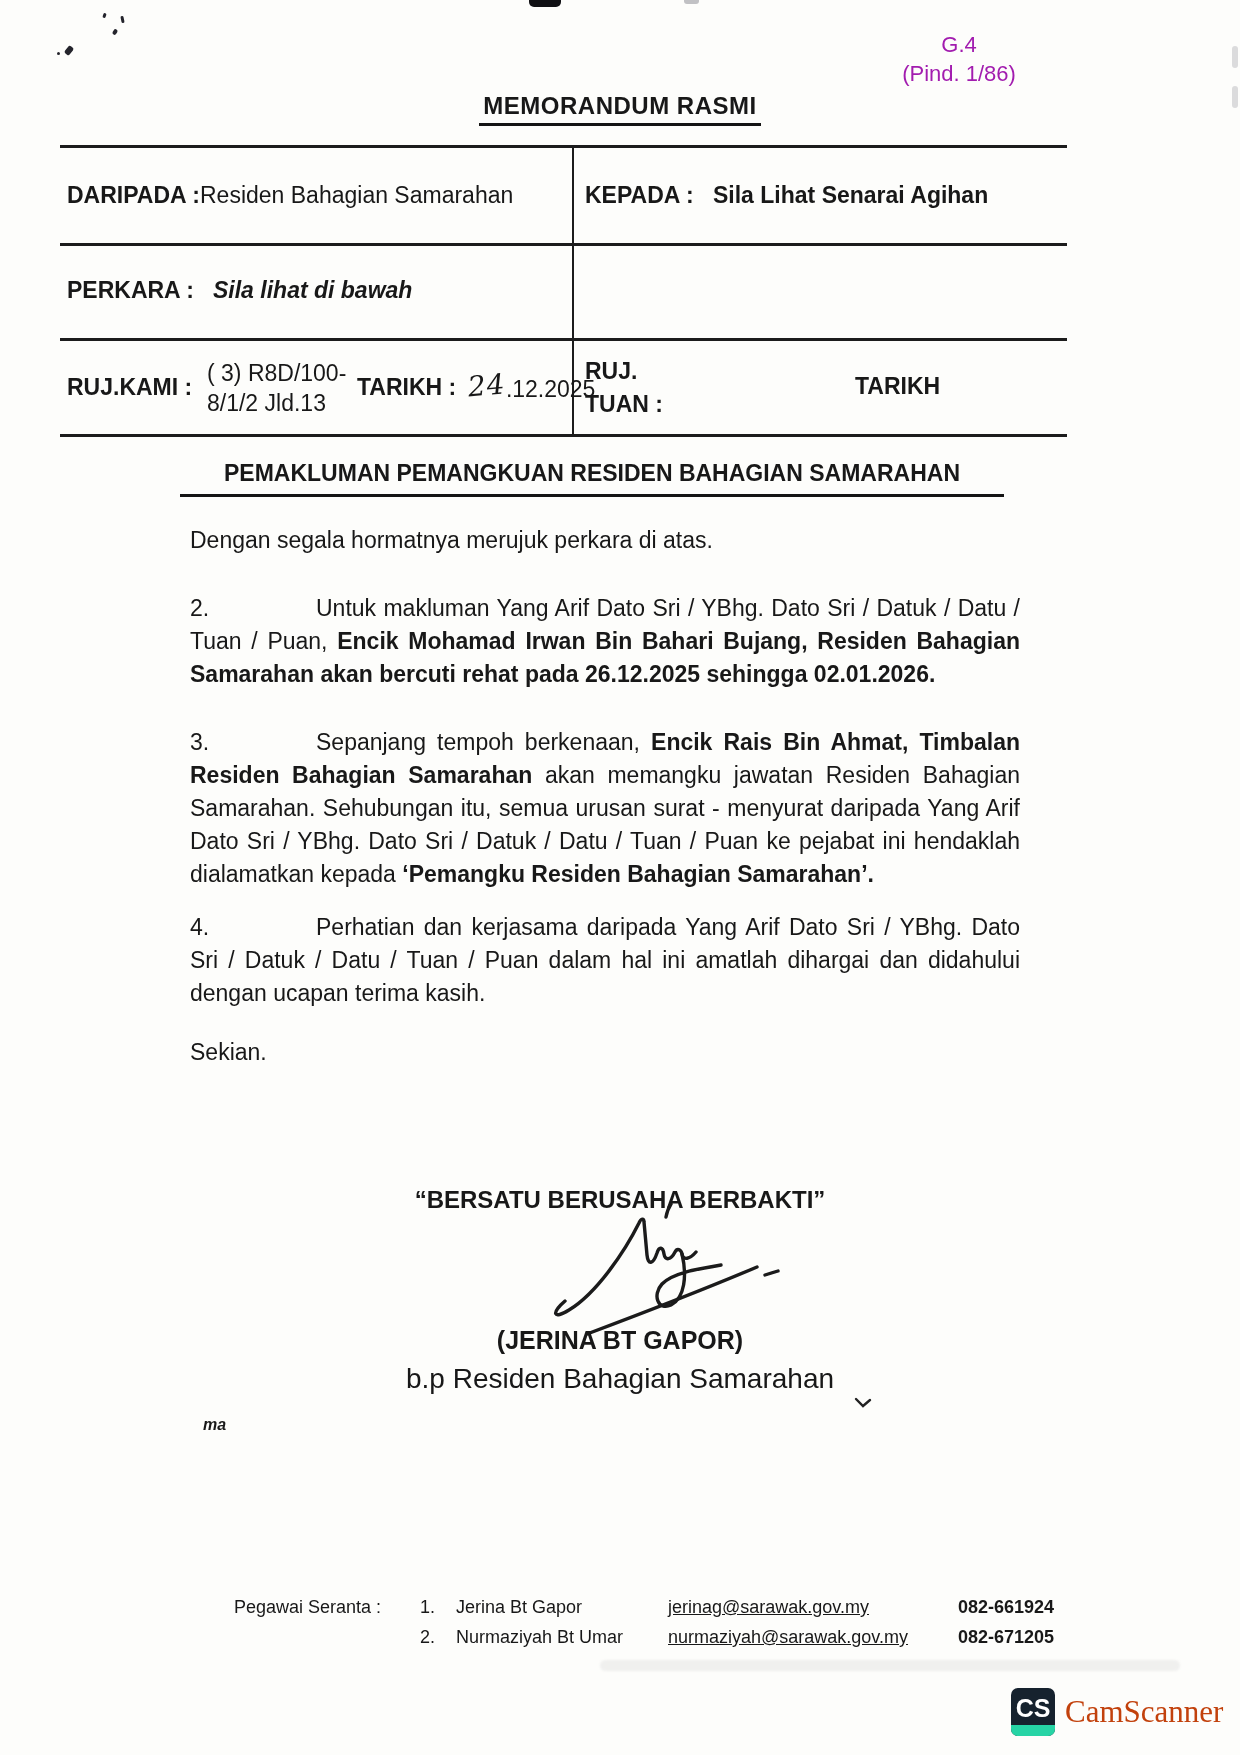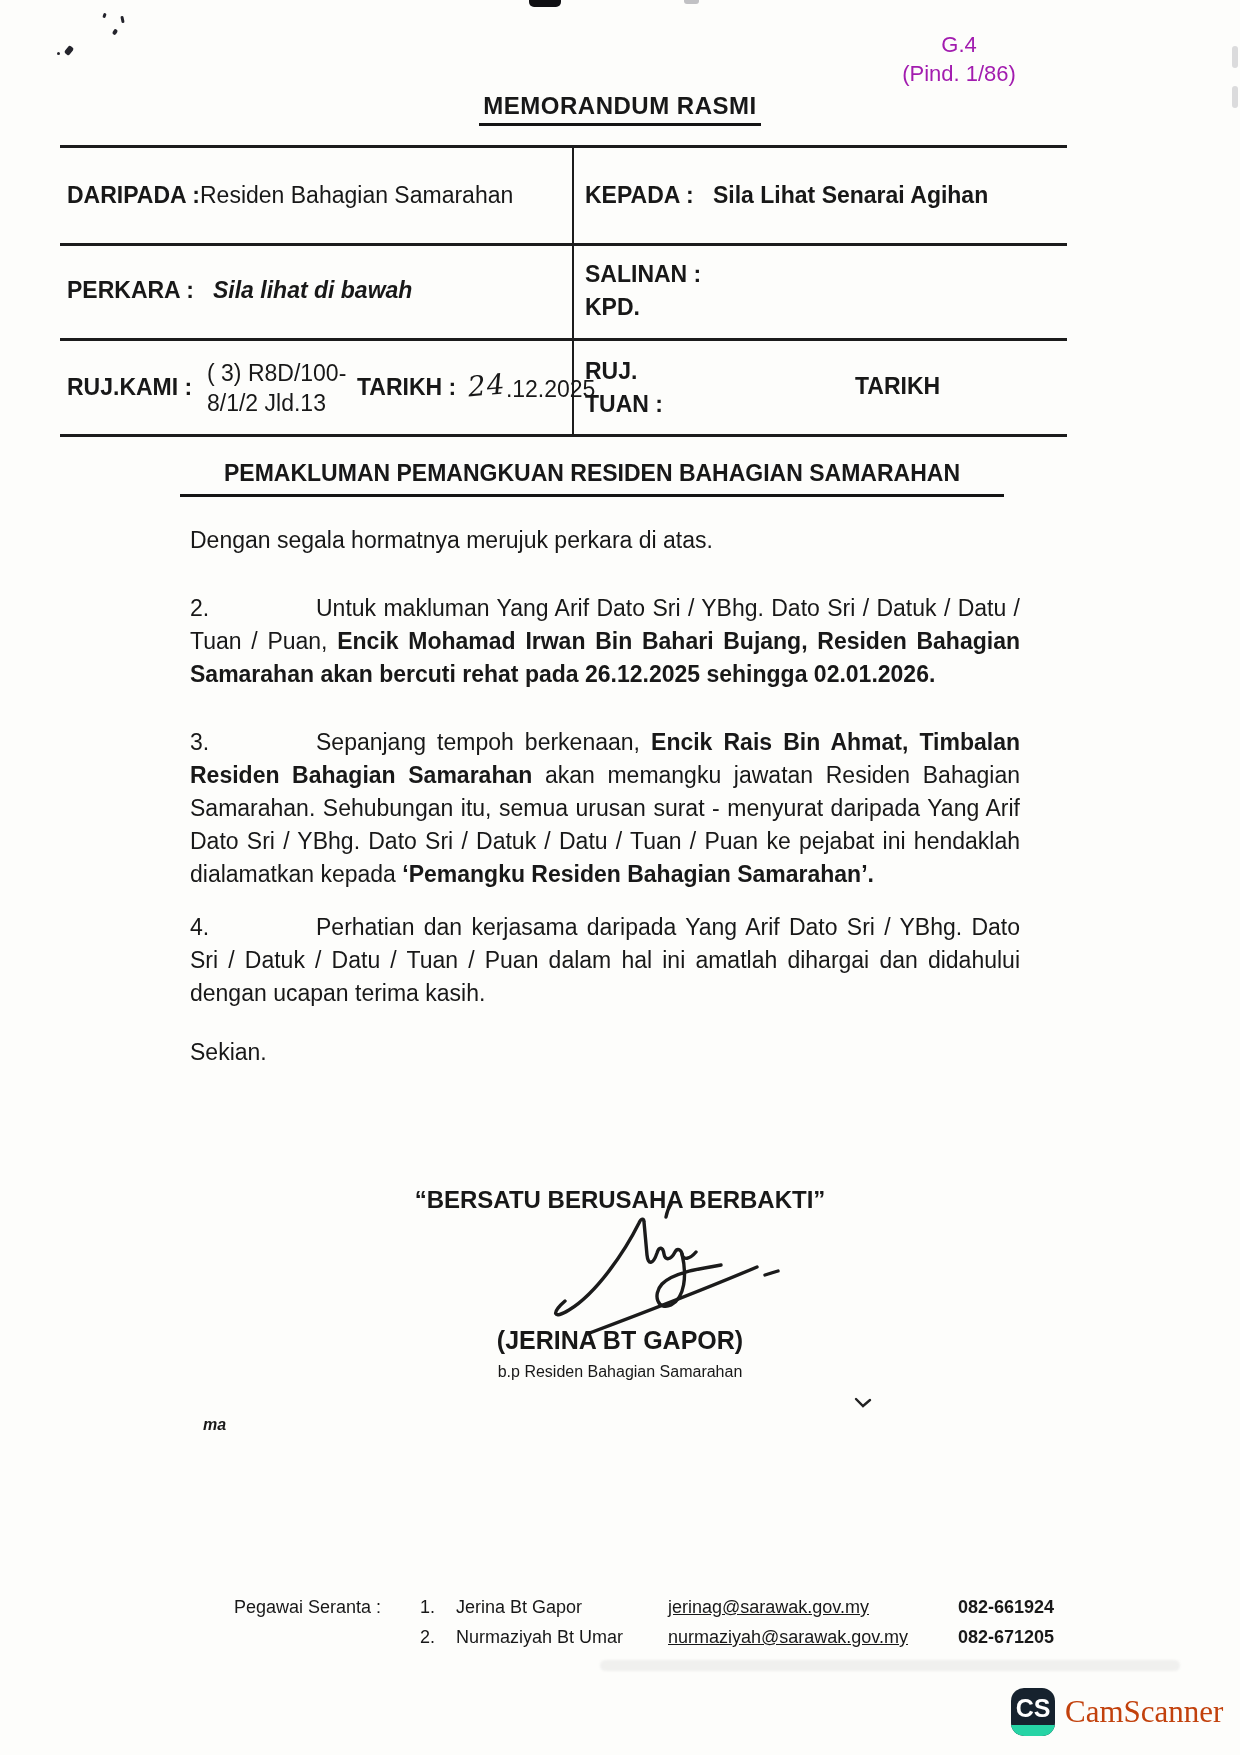--- a/index.html
+++ b/index.html
@@ -57,37 +57,37 @@
   
   .motto{position:absolute;left:0;top:1182px;width:100%;text-align:center;line-height:36px;}
   .motto .m1{font-size:24px;font-weight:700;}
   .motto .m2{font-size:24px;font-weight:700;font-style:italic;}
 
   
   .sig-svg{position:absolute;left:545px;top:1203px;}
   .sig-svg path{fill:none;stroke:#1b1b1b;stroke-width:3.4;stroke-linecap:round;}
   .sig-name{position:absolute;left:0;top:1326px;width:100%;text-align:center;
             font-size:25px;font-weight:700;}
-  .sig-role{position:absolute;left:0;top:1363px;width:100%;text-align:center;font-size:16px;}
+  .sig-role{position:absolute;left:0;top:1363px;width:100%;text-align:center;font-size:28px;}
   .ma-note{position:absolute;left:203px;top:1416px;font-size:16px;font-weight:700;font-style:italic;}
   .tick-svg{position:absolute;left:854px;top:1396px;}
   .tick-svg path{fill:none;stroke:#222;stroke-width:2.4;stroke-linecap:round;}
 
   
   .footer{position:absolute;left:0;top:1594px;width:1240px;font-size:18px;}
   .f-label{position:absolute;left:234px;top:3px;}
   .f-num{position:absolute;left:420px;}
   .f-name{position:absolute;left:456px;}
   .f-email{position:absolute;left:668px;text-decoration:underline;}
   .f-phone{position:absolute;left:958px;font-weight:700;}
   .frow1{top:3px;} .frow2{top:33px;}
 
   
   .cs-wrap{position:absolute;left:1011px;top:1688px;display:flex;align-items:center;}
-  .cs-icon{position:relative;width:44px;height:48px;border-radius:13px;overflow:hidden;}
+  .cs-icon{position:relative;width:44px;height:48px;border-radius:7px;overflow:hidden;}
   .cs-icon .cs-top{position:absolute;inset:0;}
   .cs-icon .cs-strip{position:absolute;left:0;right:0;bottom:0;height:11px;}
   .cs-icon .cs-txt{position:absolute;left:0;top:2px;width:100%;height:37px;display:flex;align-items:center;
         justify-content:center;color:#fff;font-weight:700;font-size:25px;letter-spacing:0;}
   .cs-brand{margin-left:10px;font-family:"Liberation Serif",serif;font-size:31px;color:#c2410c;}
 </style>
 </head>
 <body>
 
 <div class="page">
@@ -124,24 +124,20 @@
       <span>Residen Bahagian Samarahan</span>
     </div>
     <div class="cell c-r2l">
       <span class="lbl">PERKARA :</span>
       <span class="perkara-val">Sila lihat di bawah</span>
     </div>
 
     <div class="cell c-r1r">
       <span class="lbl">KEPADA :</span>
       <span class="kepada-val">Sila Lihat Senarai Agihan</span>
-    </div>
-    <div class="cell c-r2r">
-      <span>SALINAN :</span>
-      <span>KPD.</span>
     </div>
 
     <div class="cell c-r3l">
       <span class="lbl">RUJ.KAMI :</span>
       <span class="refblock">
         <span>( 3) R8D/100-</span><br>
         <span>8/1/2 Jld.13</span>
       </span>
       <span class="lbl tarikh-grp" style="width:auto;margin-left:4px;">TARIKH :</span>
       <span class="tarikh-grp" style="margin-left:12px;">

